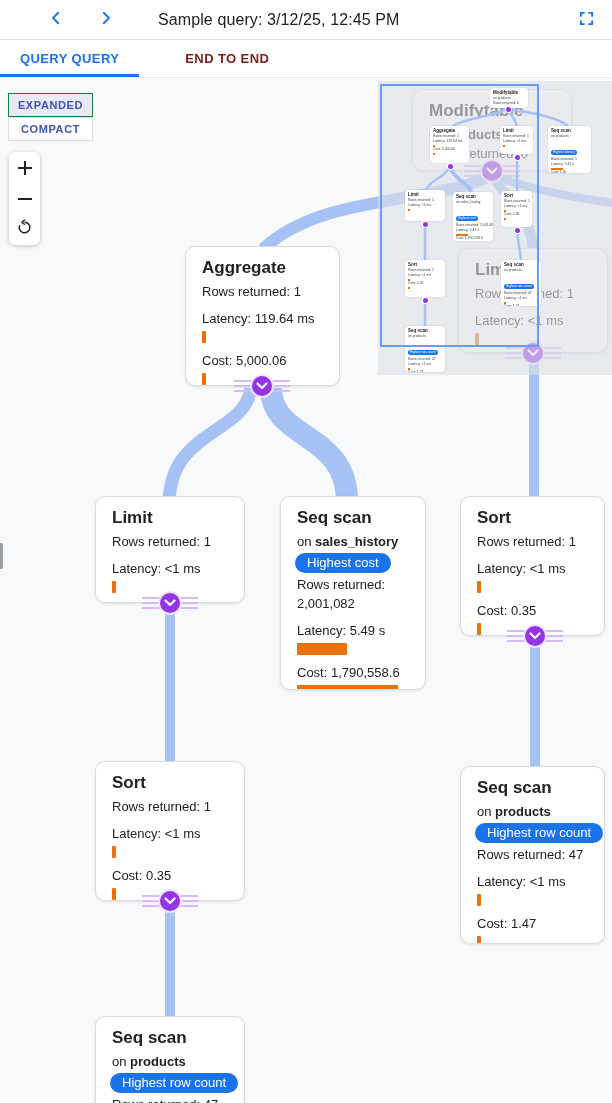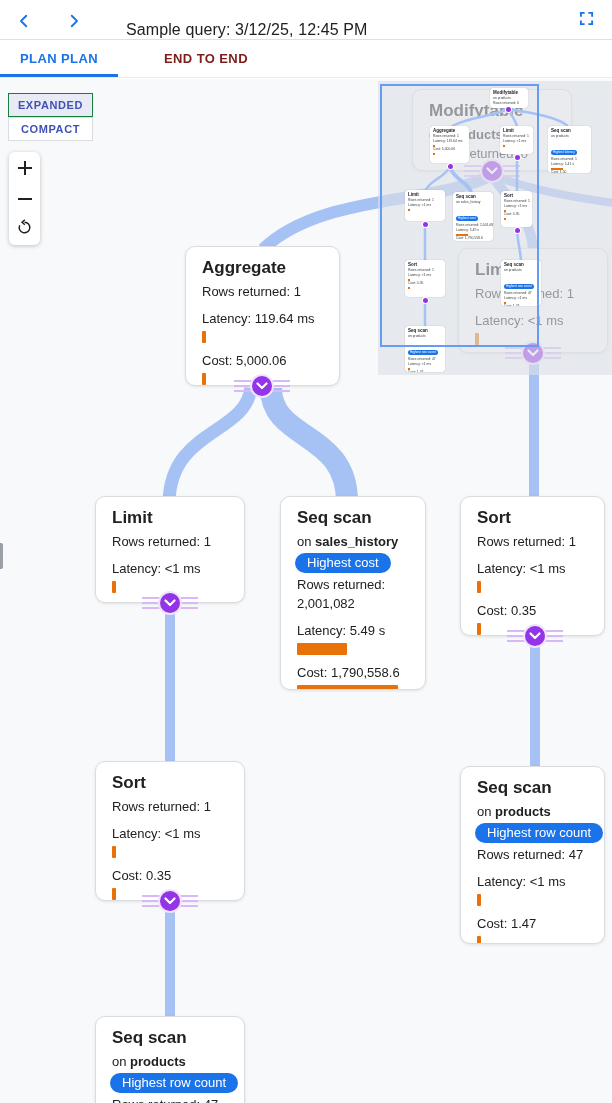--- a/index.html
+++ b/index.html
@@ -1,21 +1,21 @@
 <!DOCTYPE html>
 <html><head>
 <meta charset="utf-8">
 <style>
   * { margin:0; padding:0; box-sizing:border-box; }
   html,body { background:#fff; }
   body { font-family:"Liberation Sans","DejaVu Sans",sans-serif; color:#202124; }
   .app { position:relative; width:612px; height:1103px; overflow:hidden; background:#fff; }
 
   
-  .header { position:relative; height:40px; display:flex; align-items:flex-end; border-bottom:1px solid #e0e0e0; background:#fff; }
+  .header { position:relative; height:40px; display:flex; align-items:center; border-bottom:1px solid #e0e0e0; background:#fff;padding-left:32px; }
   .nav-btn { width:32px; height:32px; display:flex; align-items:center; justify-content:center; cursor:pointer; }
   .nav-btn:first-child { margin-left:8px; }
   .nav-btn + .nav-btn { margin-left:18px; }
   .header-title { font-size:16px; color:#212121; margin-left:36px; letter-spacing:.1px; }
   .fs-btn { position:absolute; right:14px; top:8px; width:24px; height:24px; display:flex; align-items:center; justify-content:center; cursor:pointer; }
 
   
   .tabs { height:38px; display:flex; border-bottom:1px solid #e8eaed; background:#fff; }
   .tab { height:100%; display:flex; align-items:center; justify-content:center; font-size:13px; font-weight:700; letter-spacing:.4px; color:#7f1d1d; padding:0 20px; position:relative; cursor:pointer; }
   .tab.active { color:#1a73e8; }
@@ -93,21 +93,21 @@
           <path d="M3 9 V3 H9"></path>
             <path d="M15 3 H21 V9"></path>
             <path d="M21 15 V21 H15"></path>
             <path d="M9 21 H3 V15"></path>
         </svg>
       </span>
     </div>
   </div>
 
   <div class="tabs">
-    <div class="tab active">PLAN PLAN</div>
+    <div class="tab active">QUERY QUERY</div>
     <div class="tab">END TO END</div>
   </div>
 
   <div class="canvas">
 
     <svg class="edges" width="612" height="1024">
       <path class="edge" d="M492 96 C435 126, 322 114, 263 170" stroke-width="12"></path>
       <path class="edge" d="M492 96 C506 120, 532 136, 533 172" stroke-width="10"></path>
       <path class="edge" d="M492 96 C532 112, 584 120, 614 124" stroke-width="8"></path>
       <path class="edge" d="M534 274 L534 424" stroke-width="10"></path>

